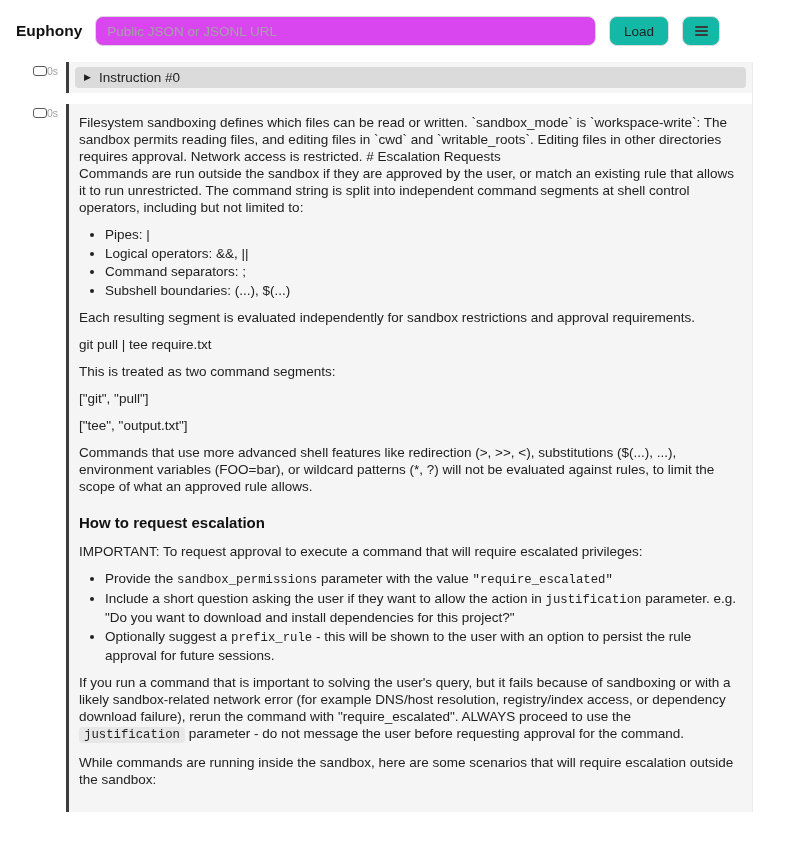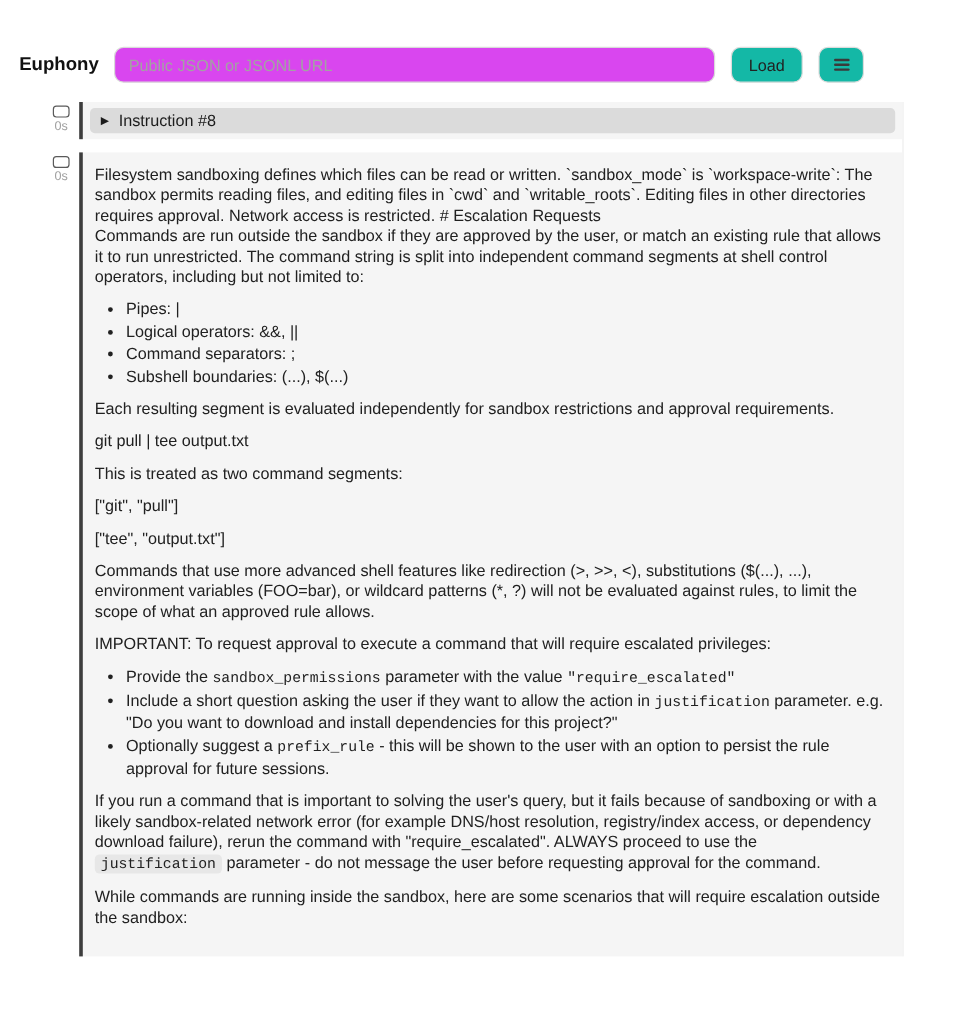--- a/index.html
+++ b/index.html
@@ -10,21 +10,20 @@
     font-size: 13.5px;
   }
 
   
   .app-header {
     display: flex;
     align-items: center;
     gap: 13px;
     padding: 16px 80px 13px 16px;
     background: #ffffff;
-    margin-top: 23px;
   }
   .brand {
     font-size: 15.5px;
     font-weight: bold;
     color: #111111;
     white-space: nowrap;
   }
   .url-input {
     flex: 1;
     height: 30px;
@@ -62,21 +61,21 @@
   }
   .msg { display: flex; margin-bottom: 11px; }
   .gutter {
     width: 66px;
     flex: 0 0 66px;
     display: flex;
     flex-direction: column;
     align-items: flex-end;
     padding: 3px 8px 0 0;
   }
-  .gutter-inner { display: flex; flex-direction: column; align-items: center; }
+  .gutter-inner { display: flex; align-items: center; }
   .computer-icon {
     width: 14px; height: 10px;
     border: 1.5px solid #5a5a5a;
     border-radius: 3px;
     margin-bottom: 1px;
   }
   .msg-time { font-size: 10.5px; color: #a0a0a0; }
   .msg-row {
     flex: 1;
     background: #f5f5f5;
@@ -135,21 +134,21 @@
   <div class="msg">
     <div class="gutter">
       <div class="gutter-inner">
         <div class="computer-icon"></div>
         <div class="msg-time">0s</div>
       </div>
     </div>
     <div class="msg-row collapsed">
       <div class="summary-bar">
         <span class="tri">▶</span>
-        <span>Instruction #8</span>
+        <span>Instruction #0</span>
       </div>
     </div>
   </div>
 
   <div class="msg">
     <div class="gutter">
       <div class="gutter-inner">
         <div class="computer-icon"></div>
         <div class="msg-time">0s</div>
       </div>
@@ -157,25 +156,26 @@
     <div class="msg-row content">
       <div class="md">
           <p>Filesystem sandboxing defines which files can be read or written. `sandbox_mode` is `workspace-write`: The sandbox permits reading files, and editing files in `cwd` and `writable_roots`. Editing files in other directories requires approval. Network access is restricted. # Escalation Requests<br>Commands are run outside the sandbox if they are approved by the user, or match an existing rule that allows it to run unrestricted. The command string is split into independent command segments at shell control operators, including but not limited to:</p>
           <ul>
             <li>Pipes: |</li>
             <li>Logical operators: &amp;&amp;, ||</li>
             <li>Command separators: ;</li>
             <li>Subshell boundaries: (...), $(...)</li>
           </ul>
           <p>Each resulting segment is evaluated independently for sandbox restrictions and approval requirements.</p>
-          <p>git pull | tee output.txt</p>
+          <p>git pull | tee require.txt</p>
           <p>This is treated as two command segments:</p>
           <p>["git", "pull"]</p>
           <p>["tee", "output.txt"]</p>
           <p>Commands that use more advanced shell features like redirection (&gt;, &gt;&gt;, &lt;), substitutions ($(...), ...), environment variables (FOO=bar), or wildcard patterns (*, ?) will not be evaluated against rules, to limit the scope of what an approved rule allows.</p>
+          <h3>How to request escalation</h3>
           <p>IMPORTANT: To request approval to execute a command that will require escalated privileges:</p>
           <ul>
             <li>Provide the <code class="plain">sandbox_permissions</code> parameter with the value <code class="plain">"require_escalated"</code></li>
             <li>Include a short question asking the user if they want to allow the action in <code class="plain">justification</code> parameter. e.g. "Do you want to download and install dependencies for this project?"</li>
             <li>Optionally suggest a <code class="plain">prefix_rule</code> - this will be shown to the user with an option to persist the rule approval for future sessions.</li>
           </ul>
           <p>If you run a command that is important to solving the user's query, but it fails because of sandboxing or with a likely sandbox-related network error (for example DNS/host resolution, registry/index access, or dependency download failure), rerun the command with "require_escalated". ALWAYS proceed to use the <code class="chip">justification</code> parameter - do not message the user before requesting approval for the command.</p>
           <p>While commands are running inside the sandbox, here are some scenarios that will require escalation outside the sandbox:</p>
         </div>
     </div>

